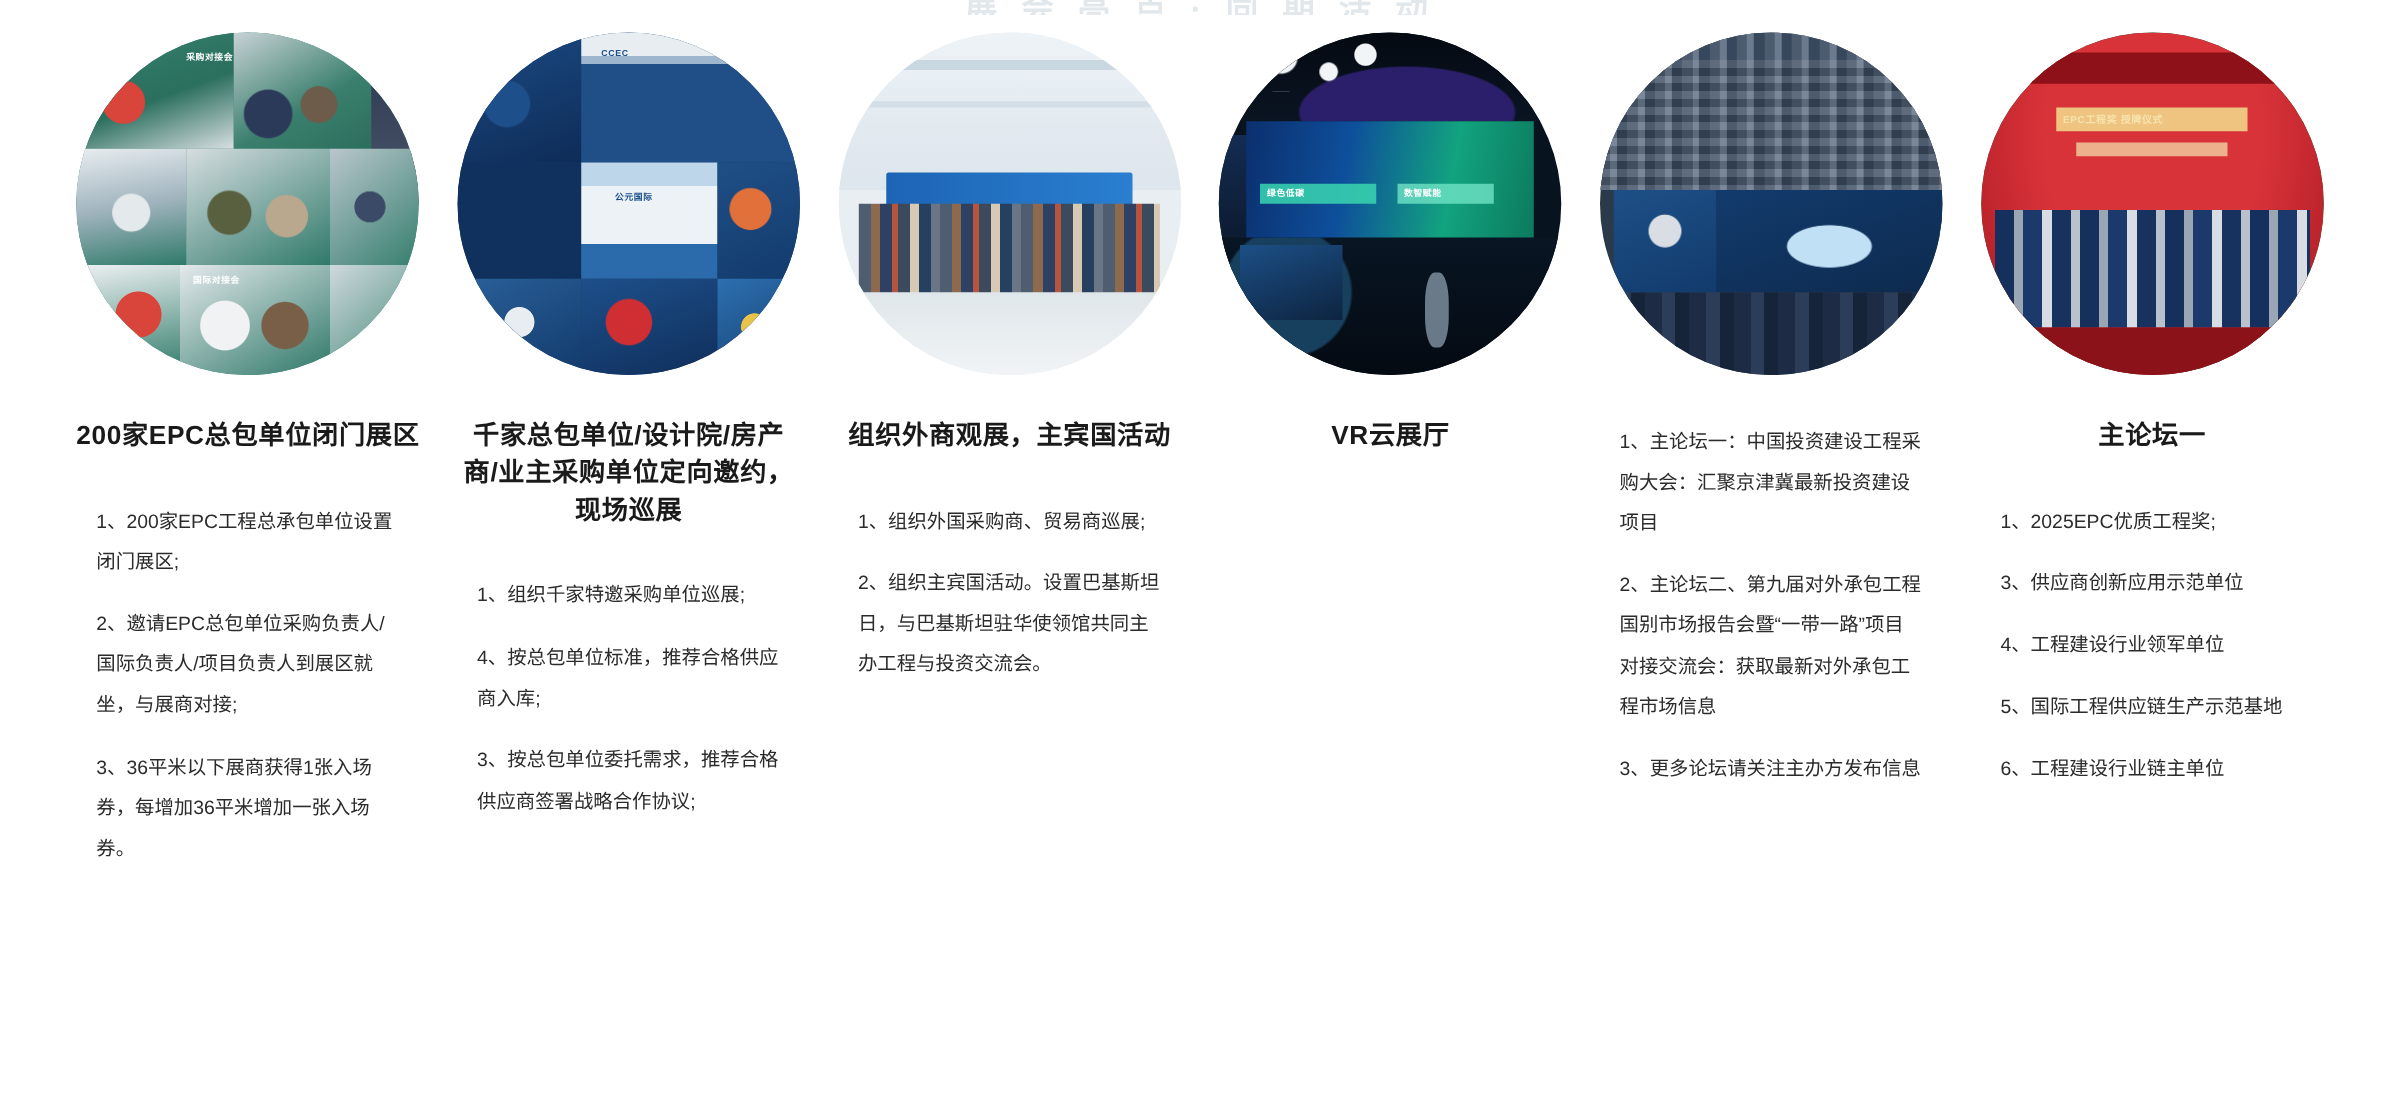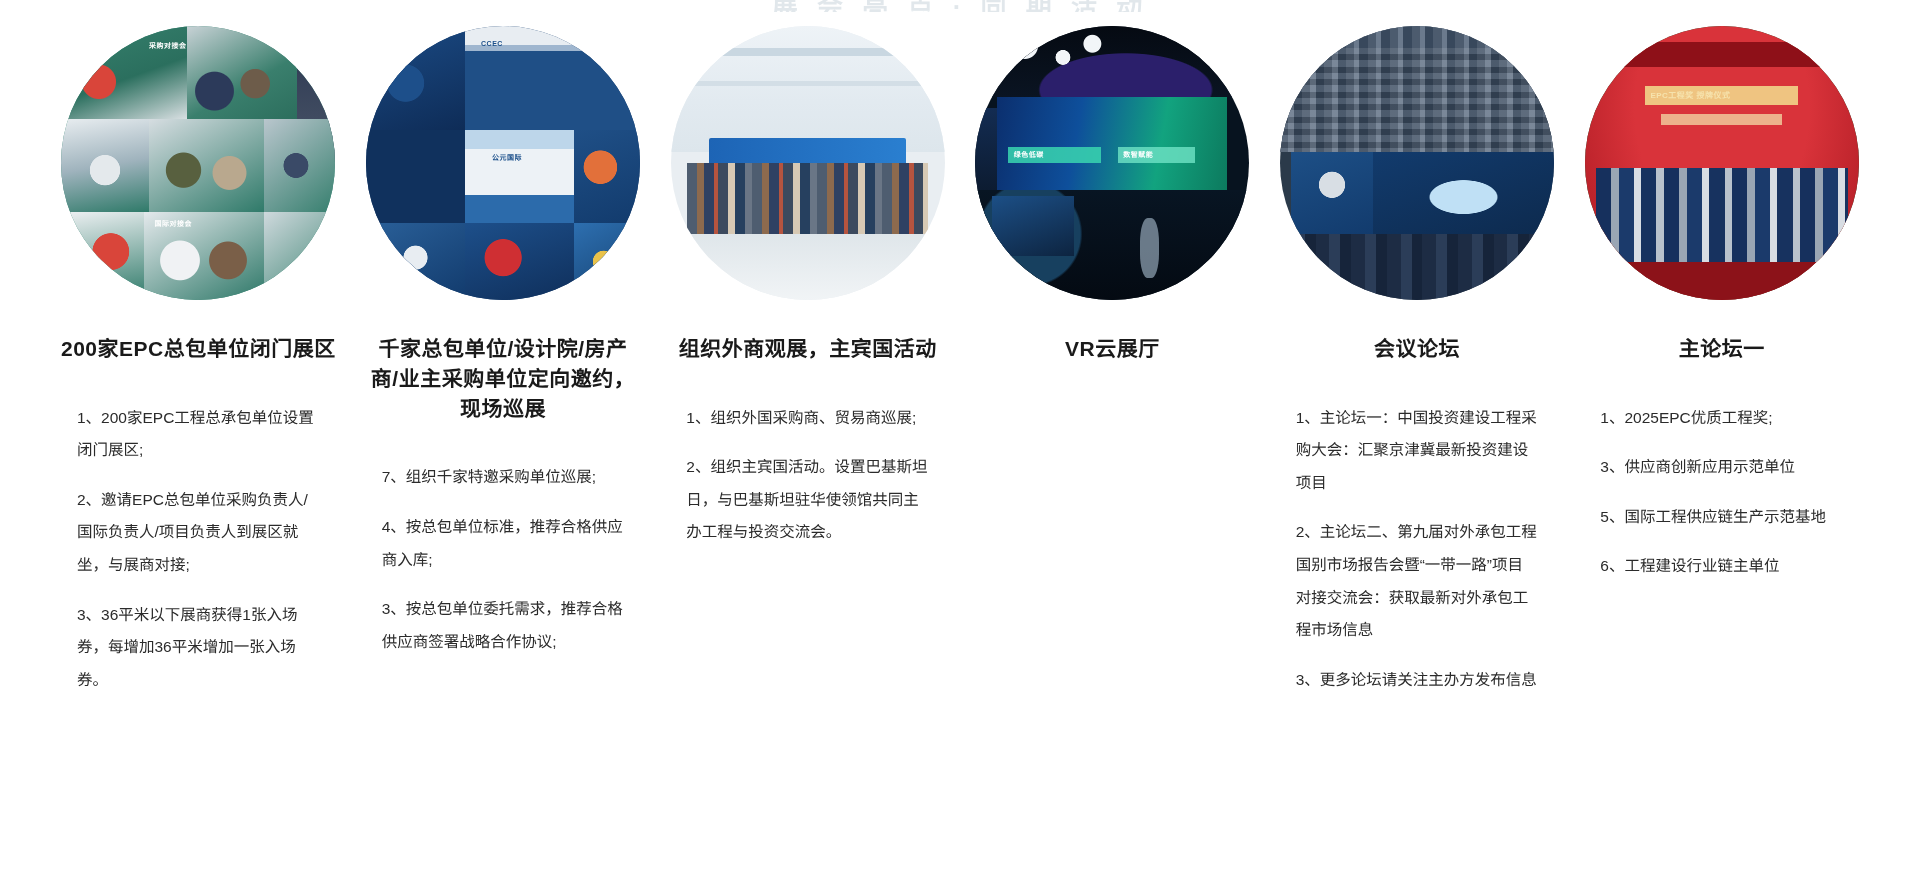--- a/index.html
+++ b/index.html
@@ -224,21 +224,21 @@
       <div class="tile d"></div>
       <div class="tile e"></div>
       <div class="tile f"></div>
       <div class="tile g"></div>
       <div class="tile h"></div>
       <div class="cap" style="left:42%;top:5%;color:#1b4f8a;">CCEC</div>
       <div class="cap" style="left:46%;top:46%;color:#1b4f8a;">公元国际</div>
     </div>
     <div class="title">千家总包单位/设计院/房产商/业主采购单位定向邀约，现场巡展</div>
     <div class="body">
-      <p>7、组织千家特邀采购单位巡展;</p>
+      <p>1、组织千家特邀采购单位巡展;</p>
       <p>4、按总包单位标准，推荐合格供应商入库;</p>
       <p>3、按总包单位委托需求，推荐合格供应商签署战略合作协议;</p>
     </div>
   </div>
 
   <div class="col">
     <div class="photo p3">
       <div class="tile sky"></div>
       <div class="tile beam"></div>
       <div class="tile beam2"></div>
@@ -271,21 +271,20 @@
   </div>
 
   <div class="col">
     <div class="photo p5">
       <div class="tile hall"></div>
       <div class="tile rows"></div>
       <div class="tile podium"></div>
       <div class="tile stage"></div>
       <div class="tile bottom"></div>
     </div>
-    <div class="title">会议论坛</div>
     <div class="body">
       <p>1、主论坛一：中国投资建设工程采购大会：汇聚京津冀最新投资建设项目</p>
       <p>2、主论坛二、第九届对外承包工程国别市场报告会暨“一带一路”项目对接交流会：获取最新对外承包工程市场信息</p>
       <p>3、更多论坛请关注主办方发布信息</p>
     </div>
   </div>
 
   <div class="col">
     <div class="photo p6">
       <div class="tile bg"></div>
@@ -293,18 +292,19 @@
       <div class="tile txt1"></div>
       <div class="tile txt2"></div>
       <div class="tile people"></div>
       <div class="tile carpet"></div>
       <div class="cap" style="left:24%;top:23%;color:#f6e3ad;font-size:8px;">EPC工程奖  授牌仪式</div>
     </div>
     <div class="title">主论坛一</div>
     <div class="body">
       <p>1、2025EPC优质工程奖;</p>
       <p>3、供应商创新应用示范单位</p>
+      <p>4、工程建设行业领军单位</p>
       <p>5、国际工程供应链生产示范基地</p>
       <p>6、工程建设行业链主单位</p>
     </div>
   </div>
 
 </div>
 
 </body></html>

